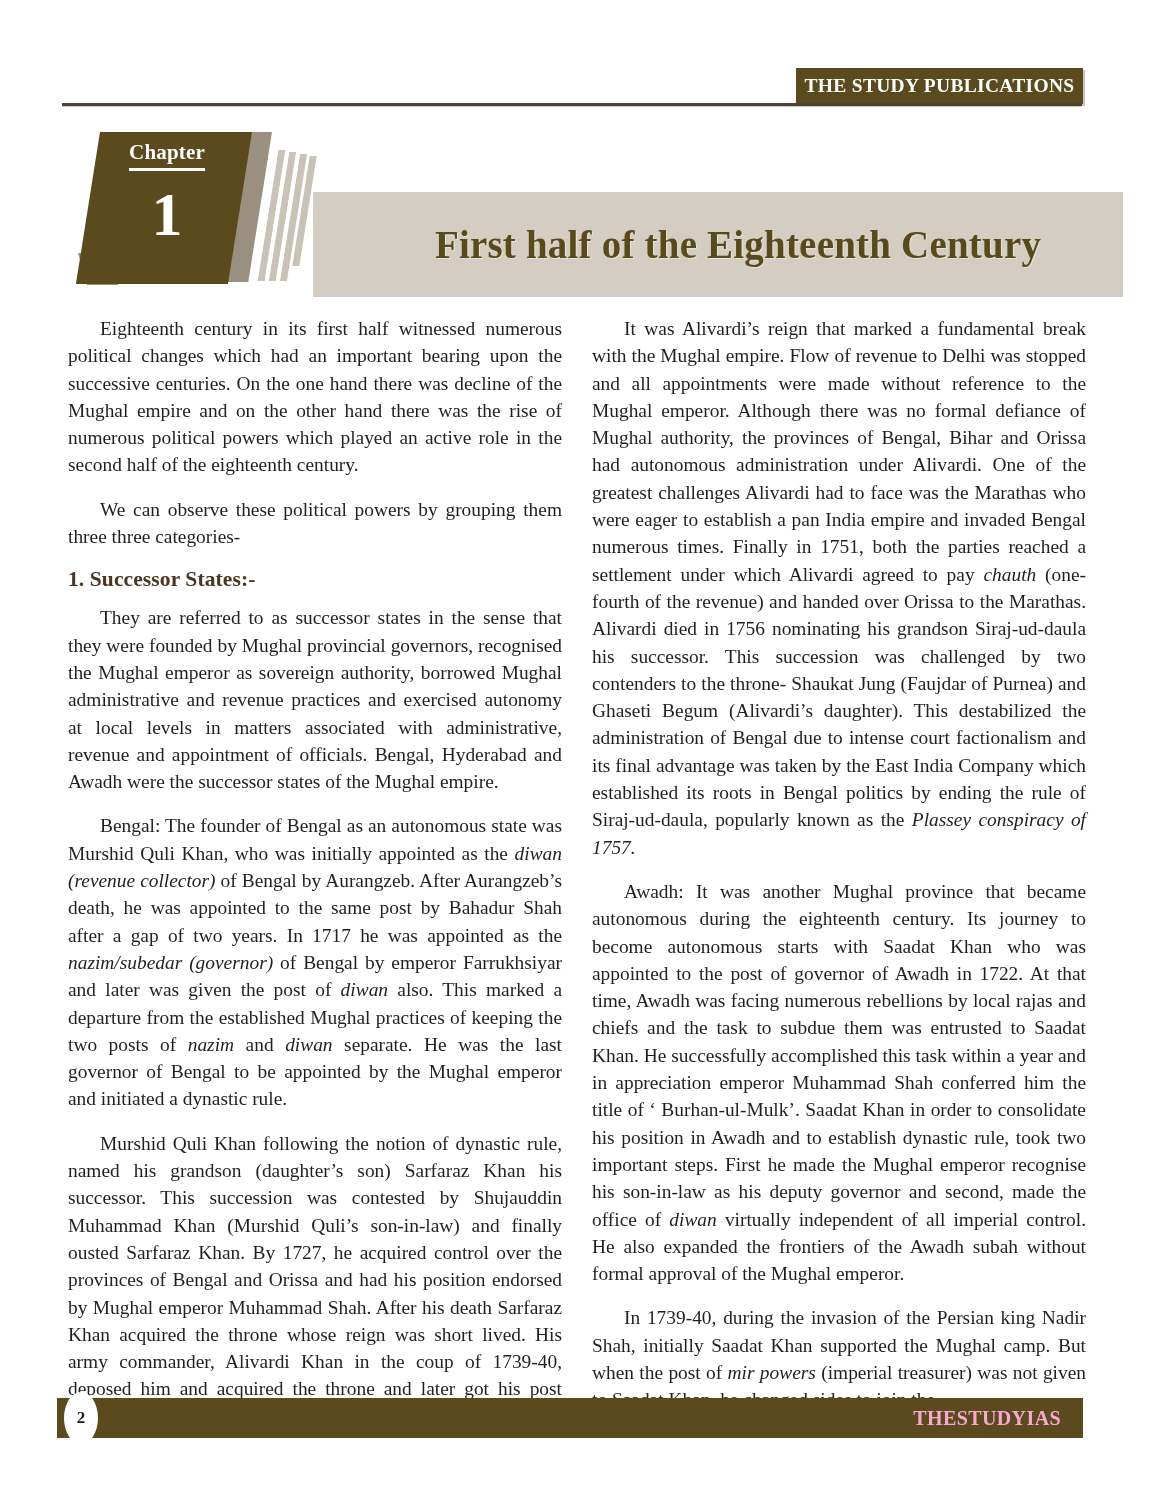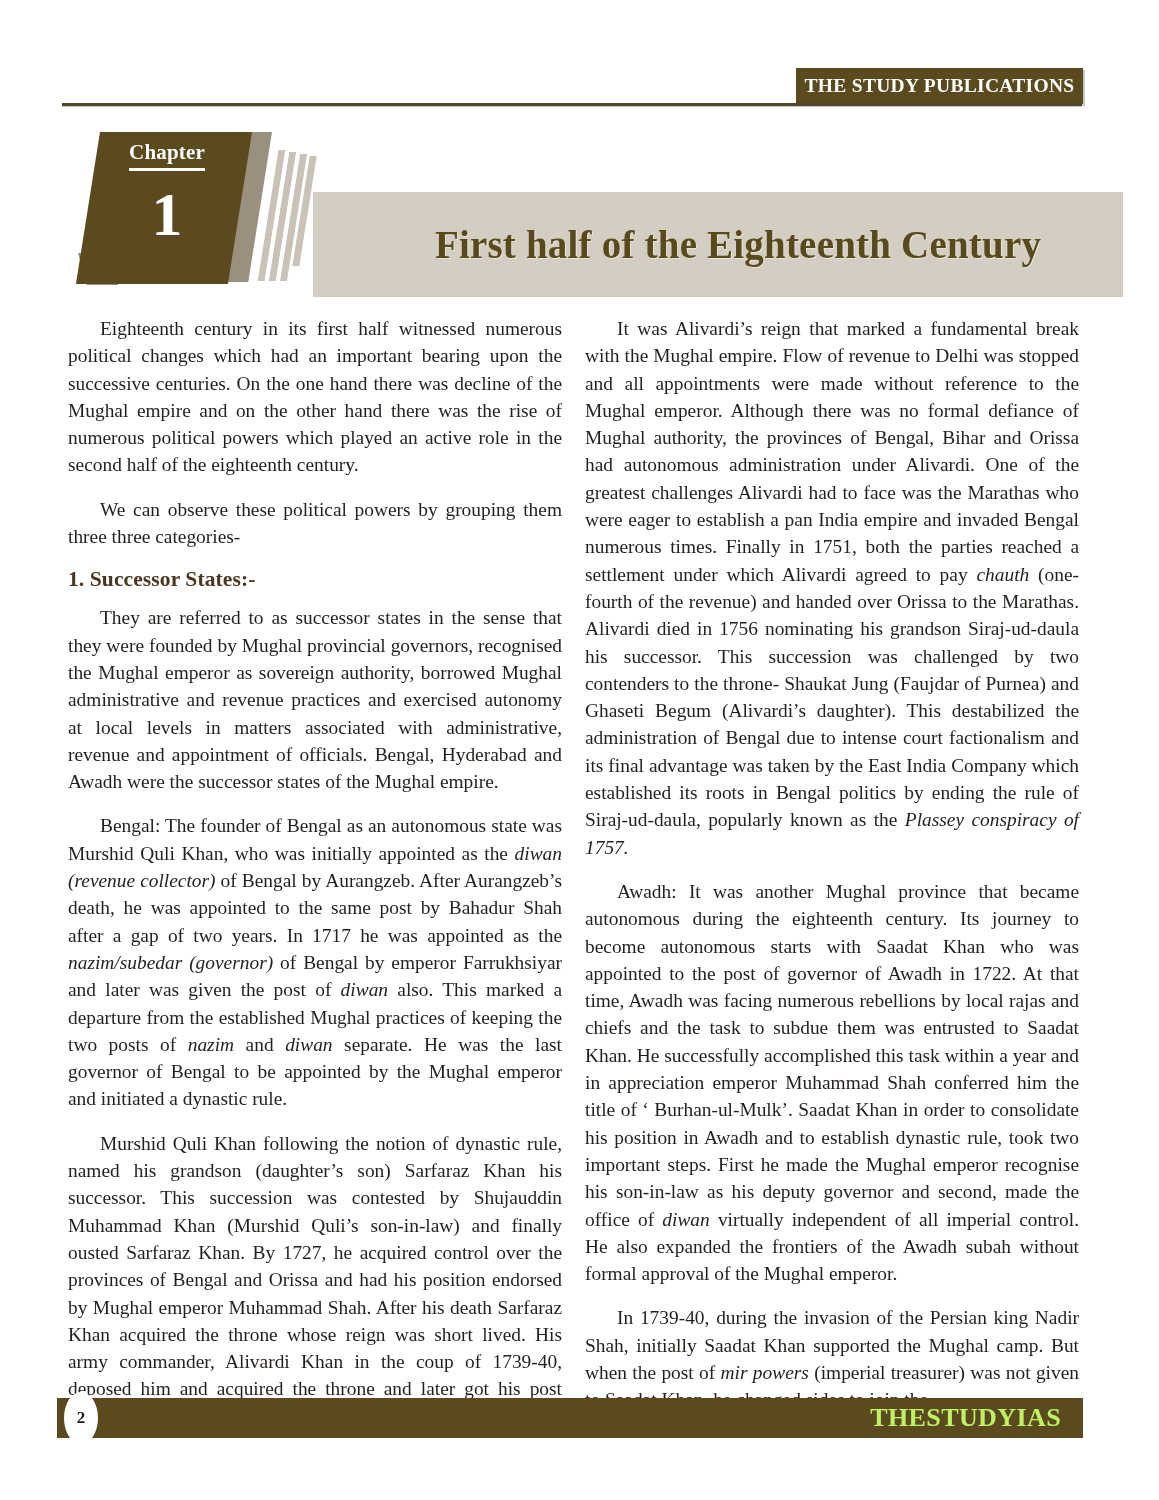--- a/index.html
+++ b/index.html
@@ -170,21 +170,21 @@
     margin-top: 12px;
   }
 
   
   .columns {
     position: absolute;
     top: 315px;
     left: 68px;
     width: 1030px;
     display: flex;
-    gap: 23px;
+    gap: 30px;
   }
   .col {
     width: 494px;
   }
   p.para {
     margin: 0 0 17px 0;
     text-align: justify;
     text-indent: 32px;
     font-size: 19.4px;
     line-height: 27.3px;
@@ -210,24 +210,24 @@
     left: 57px;
     top: 1398px;
     width: 1026px;
     height: 40px;
     background: #5b4a1d;
     display: flex;
     align-items: center;
     justify-content: flex-end;
   }
   .footer-brand {
-    color: #bef264;
-    font-family: "Liberation Serif", "DejaVu Serif", serif;
-    font-weight: bold;
-    font-size: 26px;
+    color: #f9a8d4;
+    font-family: "Liberation Serif", "DejaVu Serif", serif;
+    font-weight: bold;
+    font-size: 20px;
     letter-spacing: 0.4px;
     margin-right: 22px;
   }
   .page-num-badge {
     position: absolute;
     left: 64px;
     top: 1392px;
     width: 34px;
     height: 52px;
     background: #ffffff;

